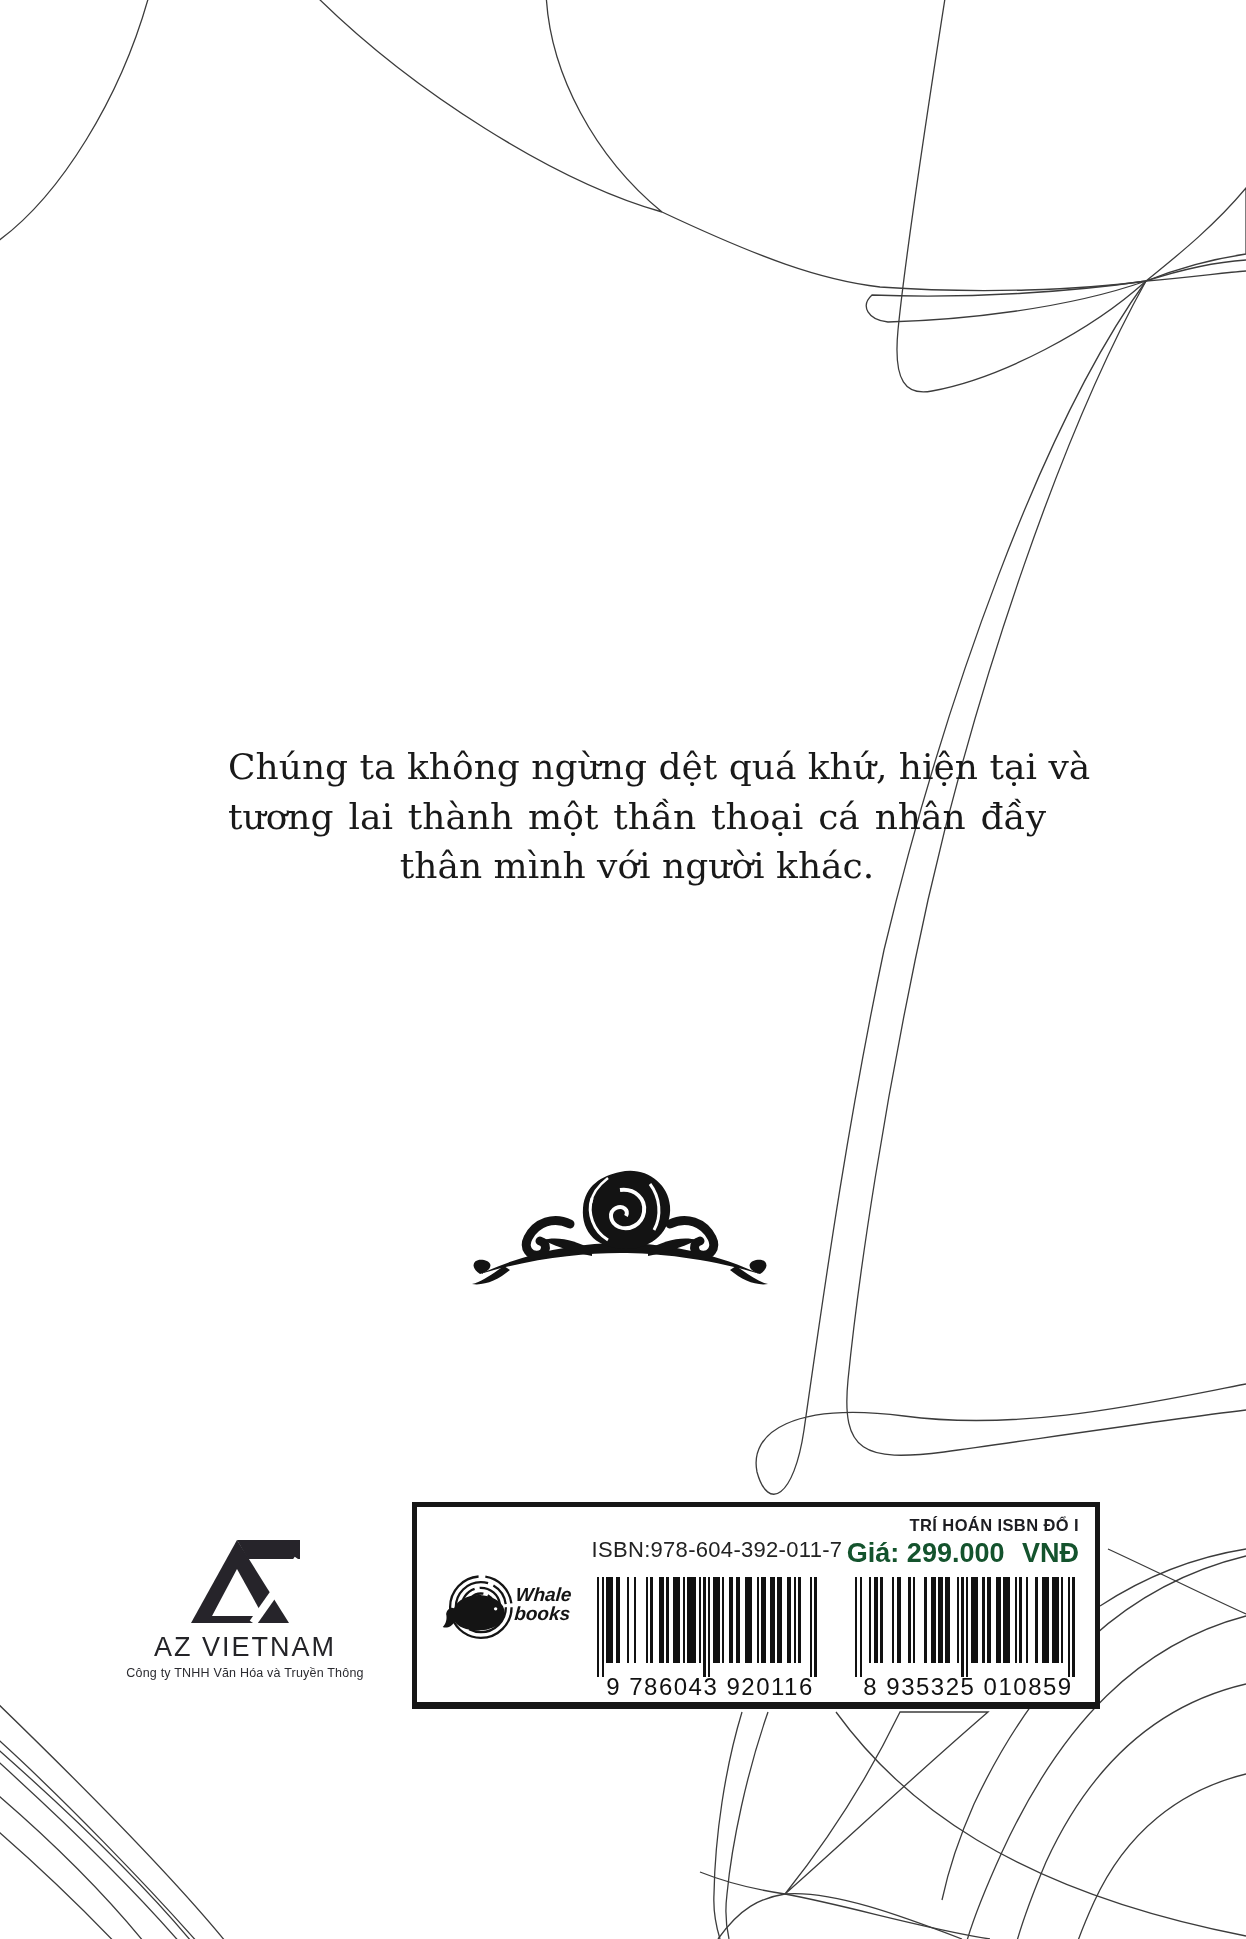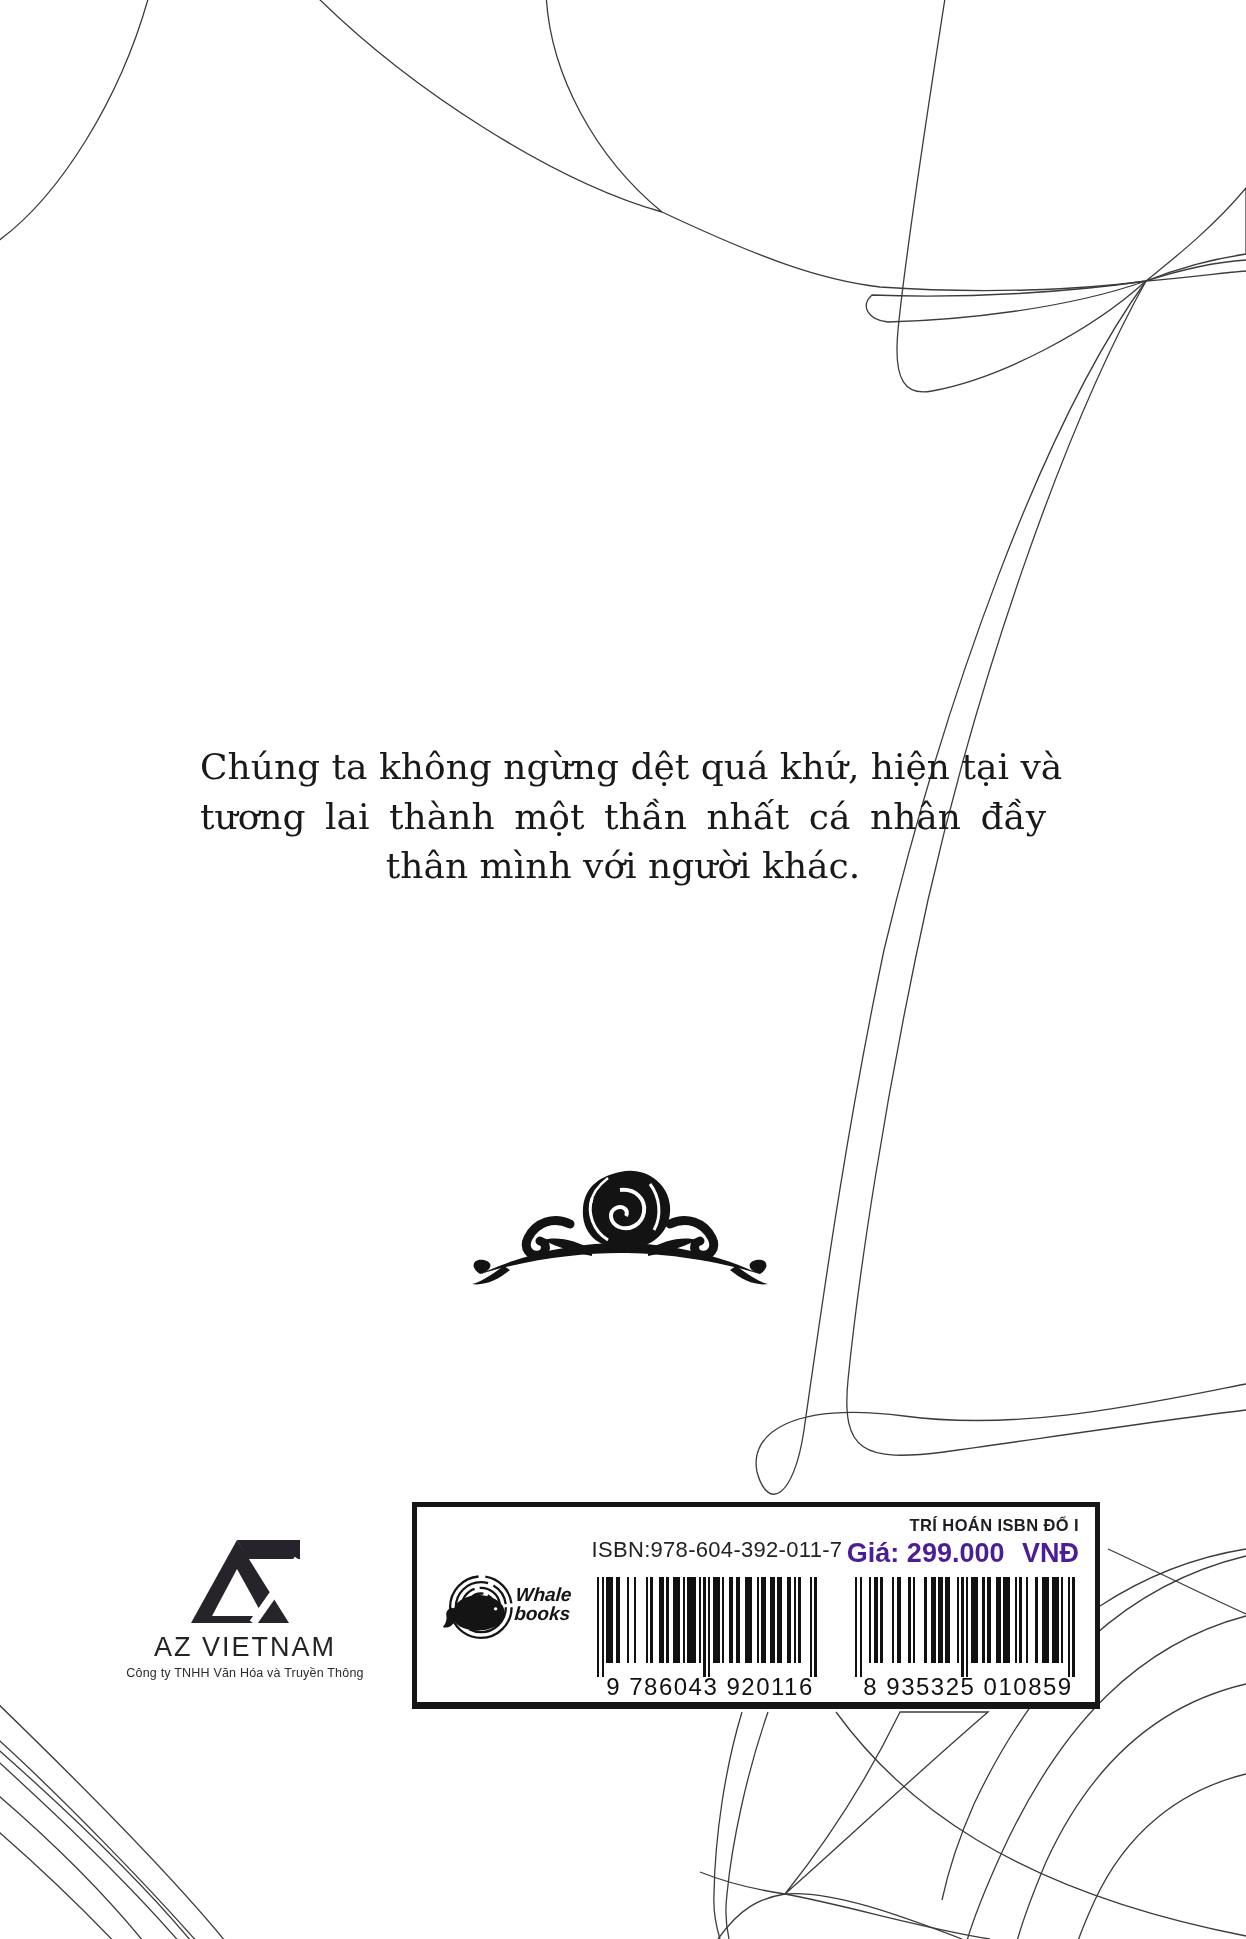--- a/index.html
+++ b/index.html
@@ -4,37 +4,37 @@
 <style>
   html,body{margin:0;padding:0;background:#ffffff;}
   .canvas{position:relative;width:1246px;height:1939px;margin:0 auto;background:#ffffff;overflow:hidden;
           font-family:"Liberation Sans",sans-serif;color:#161616;}
   svg.decor{position:absolute;left:0;top:0;width:1246px;height:1939px;}
   svg.decor path{fill:none;stroke:#3c3c3c;stroke-width:1.3;}
 
   
   .quote{position:absolute;left:200px;top:742px;width:846px;
          font-family:"DejaVu Serif","Liberation Serif",serif;font-size:36px;line-height:49.6px;color:#191919;}
-  .quote .ln{text-align:justify;text-align-last:justify;-moz-text-align-last:justify;white-space:nowrap;}
+  .quote .ln{text-align:justify;text-align-last:justify;-moz-text-align-last:justify;white-space:nowrap;margin-left:28px;}
   .quote .ln.last{text-align:center;text-align-last:center;-moz-text-align-last:center;}
 
   
   .rose{position:absolute;left:468px;top:1156px;width:304px;height:150px;}
 
   
   .publisher{position:absolute;left:110px;top:1538px;width:270px;text-align:center;}
   .publisher svg{display:block;margin:0 auto;}
   .pub-name{margin-top:8px;font-size:27px;font-weight:500;letter-spacing:2px;color:#242428;}
   .pub-company{margin-top:3px;font-size:12.5px;font-weight:500;letter-spacing:0.2px;color:#2b2b30;}
 
   
   .infobox{position:absolute;left:412px;top:1502px;width:688px;height:207px;background:#ffffff;
            border:5px solid #161616;border-bottom-width:7px;box-sizing:border-box;}
   .series{position:absolute;right:16px;top:9px;font-size:16.5px;font-weight:700;letter-spacing:0.4px;color:#1d1d22;}
-  .price{position:absolute;right:16px;top:31px;font-size:27px;font-weight:700;color:#4c1d95;margin-left:36px;}
+  .price{position:absolute;right:16px;top:31px;font-size:27px;font-weight:700;color:#14532d;margin-left:36px;}
   .price .cur{margin-left:10px;}
   .isbn{position:absolute;left:140px;top:30px;width:320px;text-align:center;font-size:22px;
         letter-spacing:0.3px;color:#222;}
   .whale{position:absolute;left:24px;top:66px;width:150px;height:100px;}
   .whale svg{position:absolute;left:0;top:0;}
   .whale-words{position:absolute;left:74px;top:12px;font-style:italic;font-weight:600;font-size:19px;
                line-height:19px;color:#141414;transform:skewX(-4deg);}
   .barcode{position:absolute;top:70px;height:130px;}
   .barcode.bc0{left:180px;width:226px;}
   .barcode.bc1{left:438px;width:226px;}
@@ -83,21 +83,21 @@
     <path d="M1108,1549 C1162,1574 1206,1596 1246,1614" stroke="#cccccc" stroke-width="2.5"></path>
 
     <path d="M1246,1556 C1130,1584 1040,1664 974,1804 C958,1840 948,1872 942,1900" stroke="#bfbfbf" stroke-width="1.6"></path>
     <path d="M1246,1616 C1140,1644 1062,1722 1002,1852 C982,1896 970,1926 964,1952" stroke="#c9c9c9" stroke-width="4"></path>
     <path d="M1246,1684 C1160,1704 1092,1762 1046,1862 C1030,1900 1020,1928 1014,1952" stroke="#d5d5d5" stroke-width="3"></path>
     <path d="M1246,1774 C1180,1790 1126,1832 1094,1902 C1084,1924 1078,1940 1074,1952" stroke="#dcdcdc" stroke-width="2.5"></path>
   </svg>
 
   <div class="quote">
     <div class="ln">Chúng ta không ngừng dệt quá khứ, hiện tại và</div>
-    <div class="ln">tương lai thành một thần nhất cá nhân đầy</div>
+    <div class="ln">tương lai thành một thần thoại cá nhân đầy</div>
     <div class="ln last">thân mình với người khác.</div>
   </div>
 
   <svg class="rose" viewBox="0 0 300 150" aria-hidden="true">
     <g fill="#131313" stroke="none">
 
       <path d="M10,118 C60,95 110,87 150,87 C190,87 240,95 290,118 C240,103 190,97 150,97 C110,97 60,103 10,118 Z"></path>
       <path d="M10,118 C0,112 2,102 14,104 C24,106 22,115 10,118 Z"></path>
       <path d="M290,118 C300,112 298,102 286,104 C276,106 278,115 290,118 Z"></path>
       <path d="M34,110 C22,118 12,126 2,128 C14,130 28,124 40,114 Z"></path>

